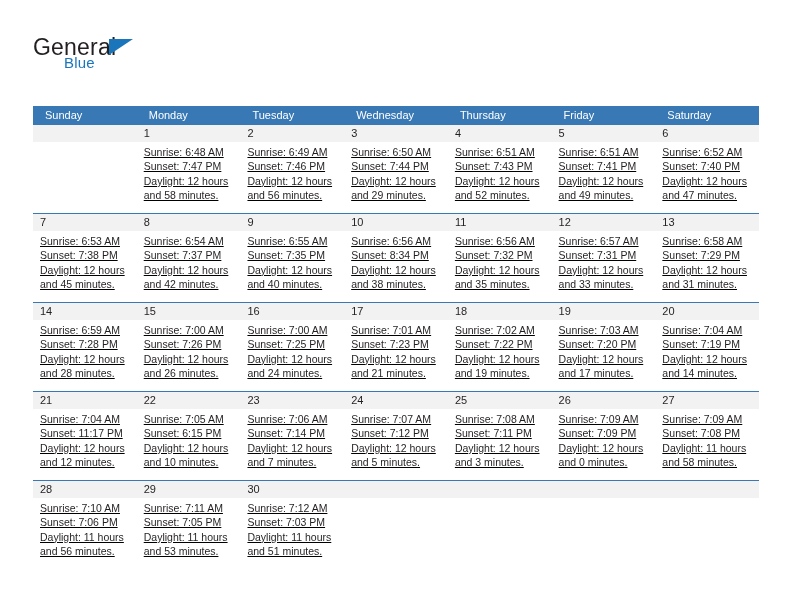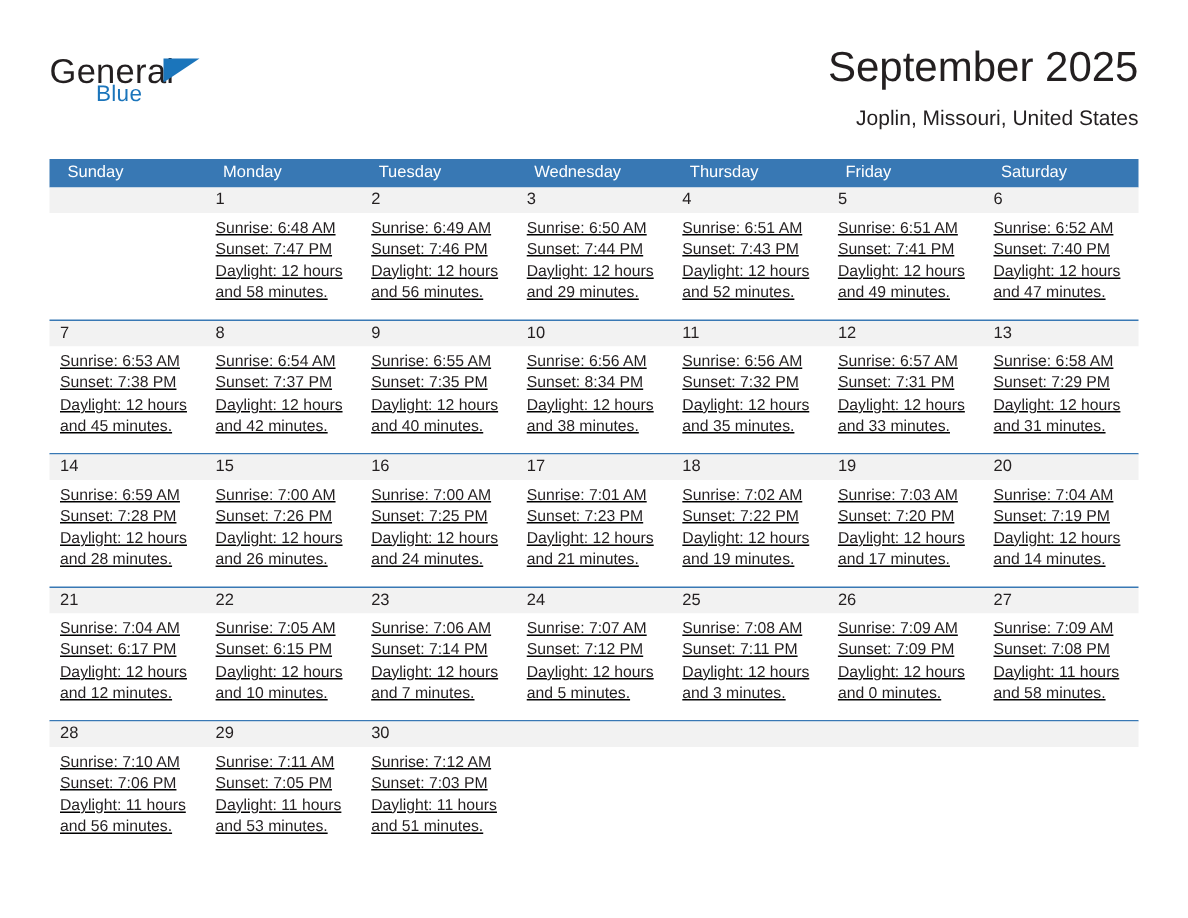--- a/index.html
+++ b/index.html
@@ -150,24 +150,20 @@
 <div class="page">
 
   <div class="header">
 
     <div class="brand">
       <span class="brand-general">General</span>
       <span class="brand-triangle"></span>
       <span class="brand-blue">Blue</span>
     </div>
 
-    <div class="title-block">
-      <div class="month-title">September 2025</div>
-      <div class="location">Joplin, Missouri, United States</div>
-    </div>
 
   </div>
 
   <div class="calendar">
     <div class="weekdays" id="weekday-header">
         <div class="weekday">Sunday</div>
         <div class="weekday">Monday</div>
         <div class="weekday">Tuesday</div>
         <div class="weekday">Wednesday</div>
         <div class="weekday">Thursday</div>
@@ -341,21 +337,21 @@
             <div class="daynum">22</div>
             <div class="daynum">23</div>
             <div class="daynum">24</div>
             <div class="daynum">25</div>
             <div class="daynum">26</div>
             <div class="daynum">27</div>
           </div>
           <div class="week-body">
             <div class="daycell">
               <div class="dayline">Sunrise: 7:04 AM</div>
-              <div class="dayline">Sunset: 6:17 PM</div>
+              <div class="dayline">Sunset: 11:17 PM</div>
               <div class="dayline">Daylight: 12 hours</div>
               <div class="dayline">and 12 minutes.</div>
             </div>
             <div class="daycell">
               <div class="dayline">Sunrise: 7:05 AM</div>
               <div class="dayline">Sunset: 6:15 PM</div>
               <div class="dayline">Daylight: 12 hours</div>
               <div class="dayline">and 10 minutes.</div>
             </div>
             <div class="daycell">

